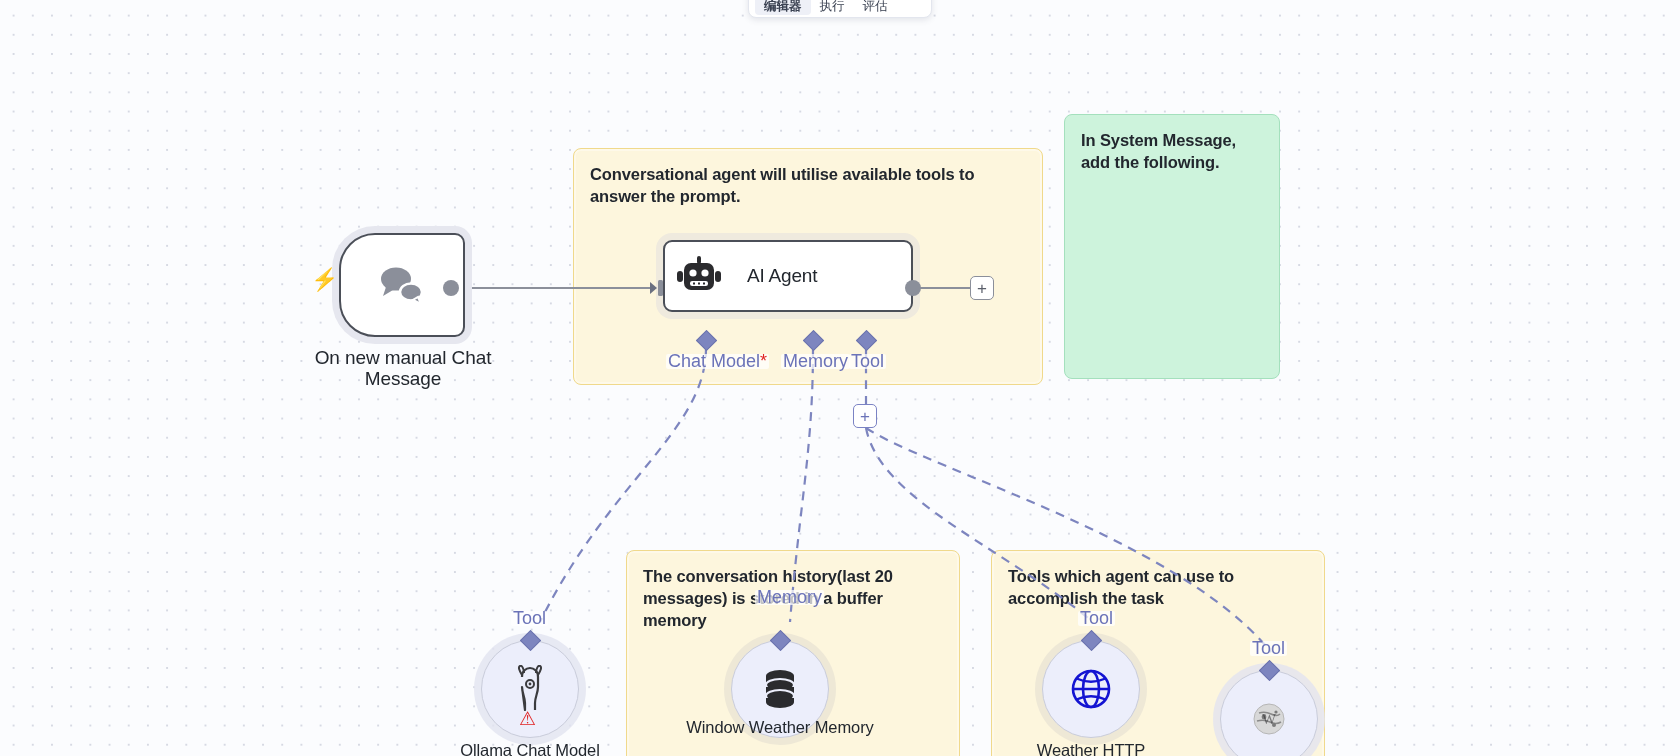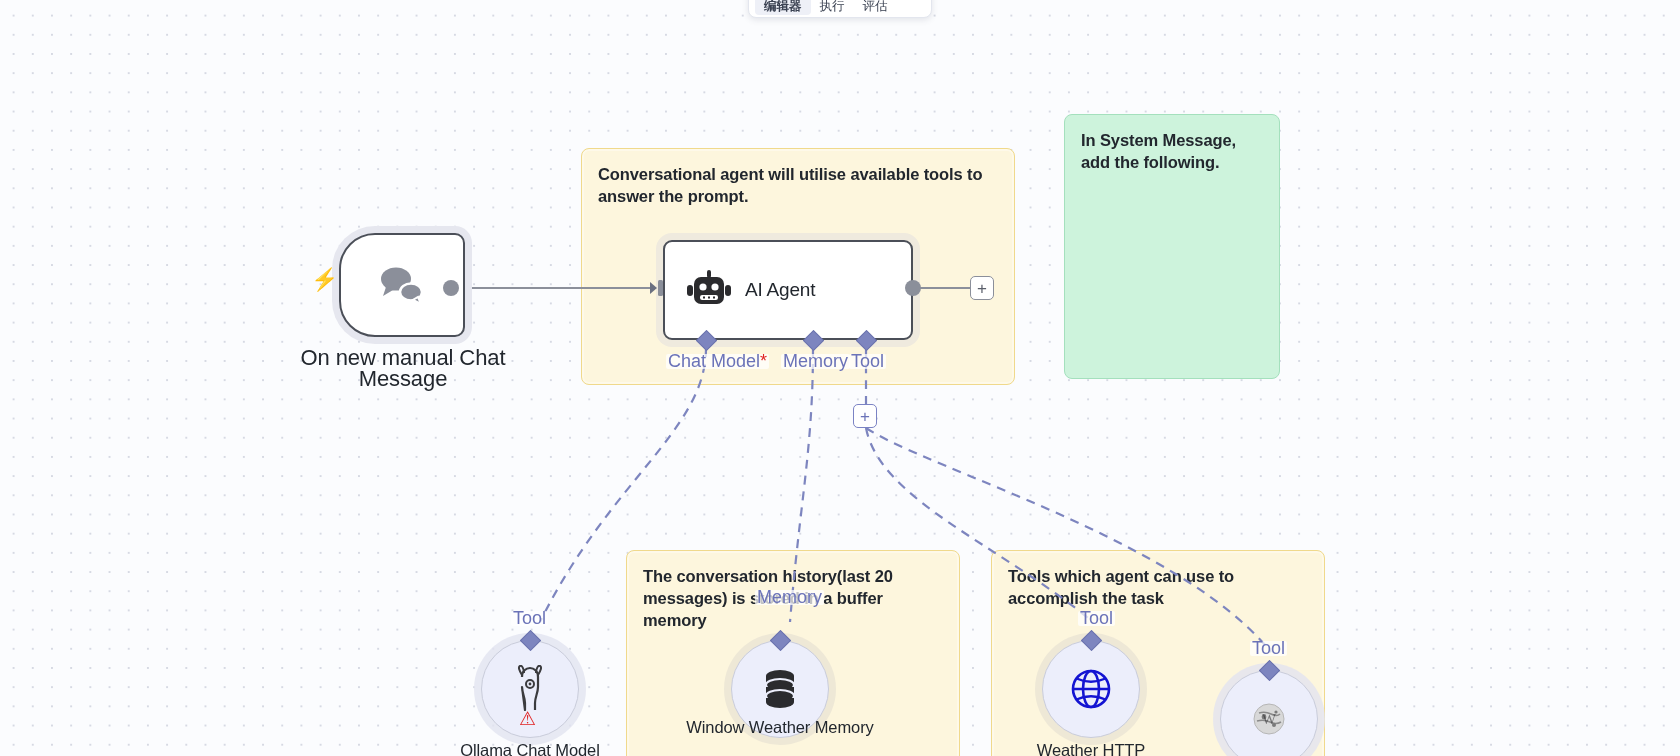--- a/index.html
+++ b/index.html
@@ -55,21 +55,21 @@
   }
   .sticky .sttitle {
     font-size: 16.5px; font-weight: 700; color: #22272e;
     line-height: 22px; letter-spacing: -.1px;
   }
   .sticky .stbody {
     font-size: 16.5px; color: #2b313a; line-height: 21.5px;
     margin-top: 18px; letter-spacing: -.1px;
   }
 
-  #note-agent  { left: 573px; top: 148px; width: 434px; height: 237px; margin-left: 8px; }
+  #note-agent  { left: 573px; top: 148px; width: 470px; height: 237px; }
   #note-system { left: 1064px; top: 114px; width: 216px; height: 265px; }
   #note-memory { left: 626px; top: 550px; width: 334px; height: 230px; }
   #note-tools  { left: 991px; top: 550px; width: 334px; height: 230px; }
 
   
   #trigger-node {
     position: absolute; left: 339px; top: 233px;
     width: 126px; height: 104px;
     background: #ffffff;
     border: 2px solid #4b4f58;
@@ -80,34 +80,34 @@
   }
   #trigger-node .chaticon { width: 56px; height: 44px; }
   #bolt {
     position: absolute; left: 311px; top: 269px;
     font-size: 22px; color: #b5651d; z-index: 11;
     line-height: 1;
   }
   #trigger-label {
     position: absolute; left: 288px; top: 347px;
     width: 230px; text-align: center;
-    font-size: 22px; color: #22272e; line-height: 21px;
+    font-size: 19px; color: #22272e; line-height: 21px;
     z-index: 11; letter-spacing: -.1px;
   }
 
   
   #agent-node {
     position: absolute; left: 663px; top: 240px;
-    width: 250px; height: 100px;
+    width: 250px; height: 72px;
     background: #ffffff;
     border: 2px solid #4b4f58;
     border-radius: 9px;
     box-shadow: 0 0 0 7px #efeade;
     z-index: 12;
-    display: flex; align-items: center; padding-left: 22px; gap: 14px;
+    display: flex; align-items: center; padding-left: 12px; gap: 26px;
   }
   #agent-node .agentlabel {
     font-size: 19px; color: #22272e; letter-spacing: -.2px;
   }
 
   
   #agent-input {
     position: absolute; left: 650px; top: 279px; z-index: 14;
   }
   

